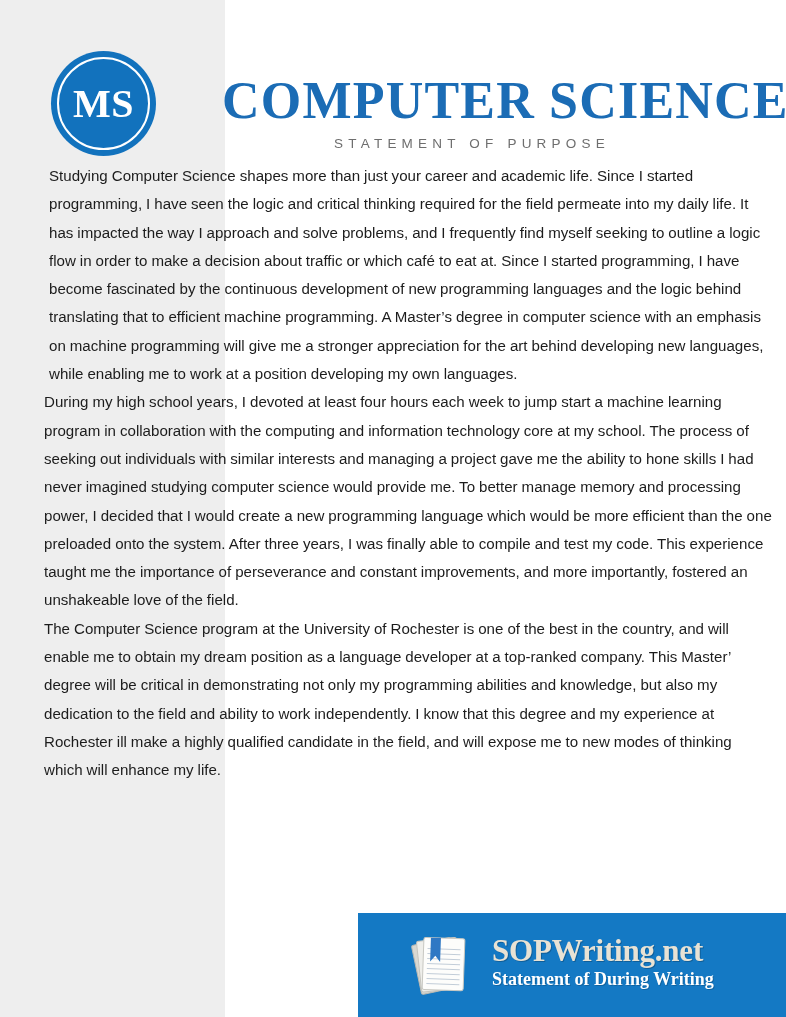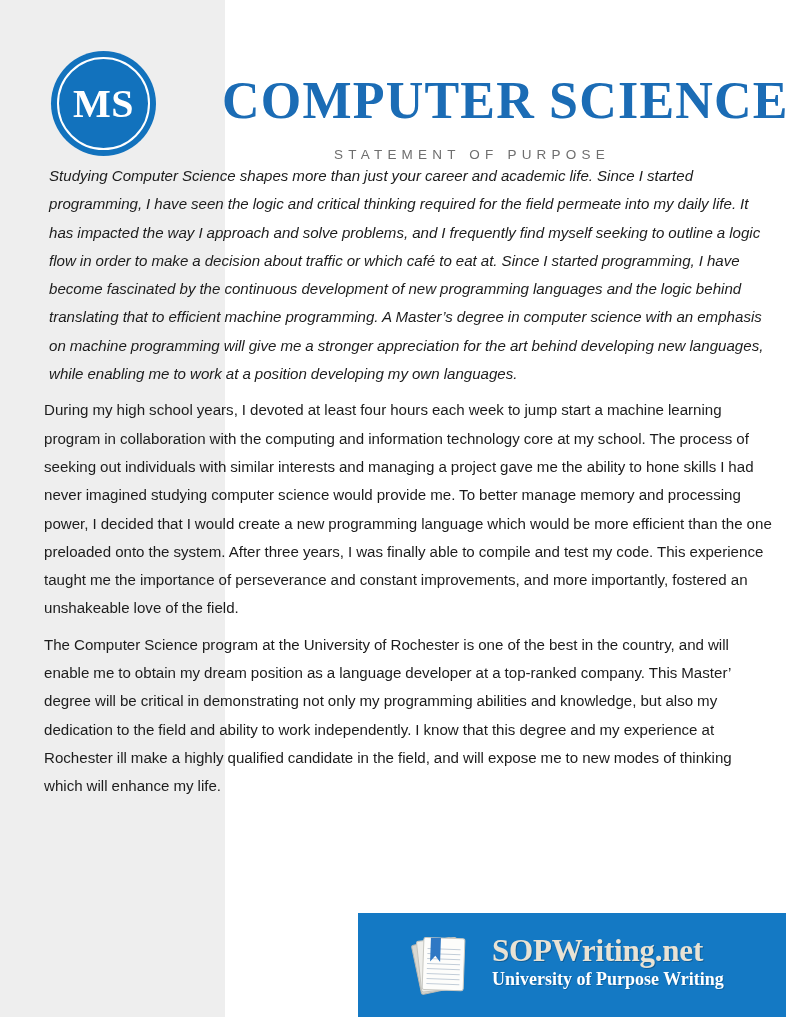--- a/index.html
+++ b/index.html
@@ -92,21 +92,21 @@
   .doc-title {
     color: #1b6cb5;
     font-family: "Liberation Serif", serif;
     font-weight: 700;
     font-size: 52px;
     letter-spacing: 1.2px;
     line-height: 1.05;
     white-space: nowrap;
   }
   .doc-subtitle {
-    margin-top: 19px;
+    margin-top: 8px;
     color: #6e6e6e;
     font-family: "Liberation Sans", sans-serif;
     font-size: 13.5px;
     font-weight: 400;
     letter-spacing: 5.2px;
     line-height: 1;
     white-space: nowrap;
   }
 
   
@@ -120,25 +120,24 @@
   .para {
     color: #1c1c1c;
     font-family: "Liberation Sans", sans-serif;
     font-size: 15.1px;
     line-height: 28.3px;
     margin: 0 0 0 0;
     text-align: left;
     word-spacing: -0.2px;
   }
   .para + .para {
-    margin-top: 8px;
+    margin-top: 0;
   }
   .para-indent {
     padding-left: 5px;
-    font-style: italic;
   }
 
   
   .footer-banner {
     position: absolute;
     left: 358px;
     top: 913px;
     width: 459px;
     height: 104px;
     background: #1479c4;
@@ -240,19 +239,19 @@
               <line x1="23" y1="51" x2="56" y2="51"></line>
               <line x1="23" y1="56" x2="56" y2="56"></line>
             </g>
             <path d="M26 10 h10 v24 l-5 -6 l-5 6 z" fill="#2f78c4"></path>
           </g>
         </svg>
       </div>
 
       <div class="banner-text">
         <div class="brand-name">SOPWriting.net</div>
-        <div class="brand-tagline">University of Purpose Writing</div>
+        <div class="brand-tagline">Statement of During Writing</div>
       </div>
 
     </div>
   </div>
 
 </div>
 
 </body></html>

